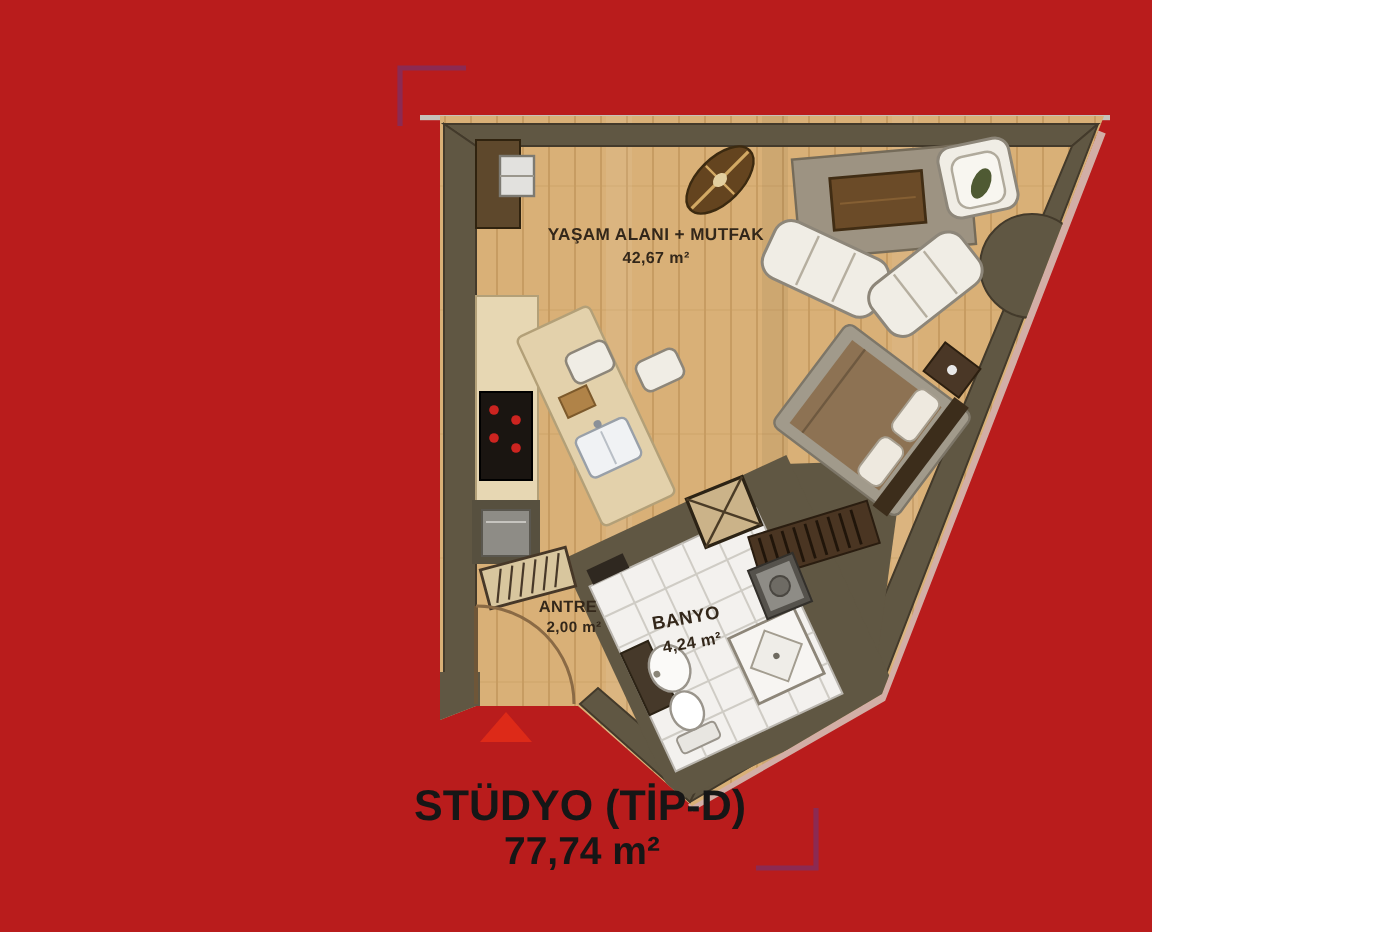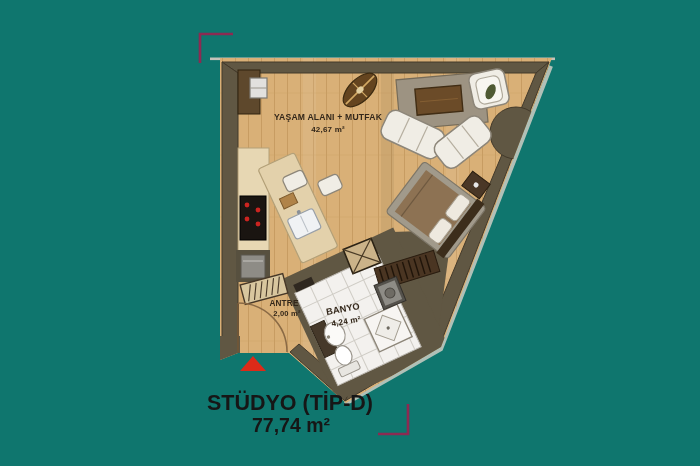--- a/index.html
+++ b/index.html
@@ -1,16 +1,16 @@
 <!DOCTYPE html>
 <html><head>
 <meta charset="utf-8">
 <style>
   html,body{margin:0;padding:0;background:#ffffff;}
-  #stage{position:relative;width:700px;height:466px;background:#0f766e;overflow:hidden;
+  #stage{position:relative;width:576px;height:466px;background:#b91c1c;overflow:hidden;
          font-family:"Liberation Sans",sans-serif;}
   svg{position:absolute;left:0;top:0;}
   text{font-family:"Liberation Sans",sans-serif;}
   .room-label{font-weight:bold;letter-spacing:.2px;}
   .title-line{font-weight:bold;}
 </style>
 </head>
 <body>
 
 <div id="stage">

